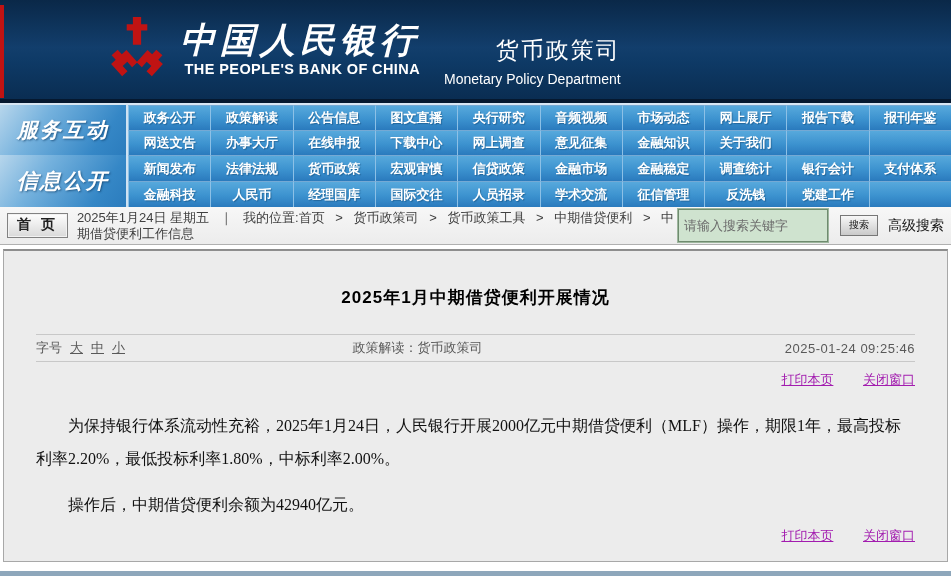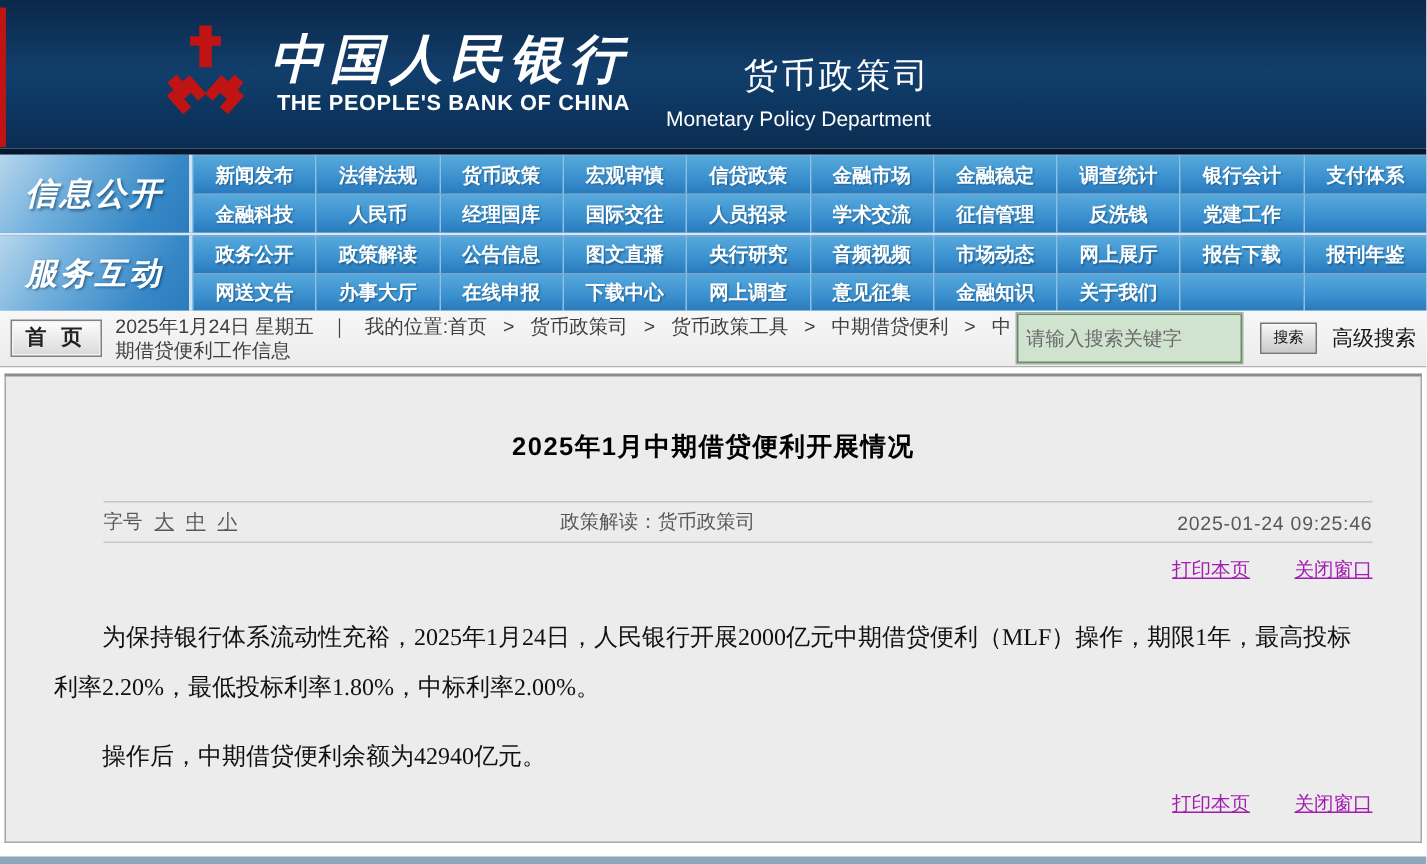--- a/index.html
+++ b/index.html
@@ -90,21 +90,21 @@
     position:relative; height:313px;
     background:#ececec; border:1px solid #a8a8a8; border-top:2px solid #8d8d8d;
     padding:0 32px;
   }
   .article-title {
     margin-top:35px; text-align:center;
     font-size:17px; font-weight:bold; color:#000000; letter-spacing:1px;
   }
   .meta-row {
     margin-top:25px; border-top:1px solid #c8c8c8; border-bottom:1px solid #c8c8c8;
-    height:28px; display:flex; align-items:center; font-size:13px; color:#595959;margin-left:33px;
+    height:28px; display:flex; align-items:center; font-size:13px; color:#595959;
   }
   .meta-left { width:36%; display:flex; align-items:center; }
   .meta-left .fs-label { margin-right:8px; }
   .meta-left a { color:#595959; text-decoration:underline; margin-right:8px; cursor:pointer; }
   .meta-center { width:34%; }
   .meta-right { width:30%; text-align:right; letter-spacing:0.5px; }
   .print-row { margin-top:9px; text-align:right; font-size:13px; }
   .print-row a { color:#a21caf; text-decoration:underline; cursor:pointer; }
   .print-row a + a { margin-left:26px; }
   .article-body {
@@ -139,20 +139,45 @@
       <div class="bank-en">THE PEOPLE'S BANK OF CHINA</div>
     </div>
     <div class="dept">
       <div class="dept-cn">货币政策司</div>
       <div class="dept-en">Monetary Policy Department</div>
     </div>
   </div>
 </div>
 
 <div class="nav">
+  <div class="nav-band second">
+    <div class="nav-section-label">服务互动</div>
+    <div class="nav-grid">
+      <div class="nav-cell">政务公开</div>
+      <div class="nav-cell">政策解读</div>
+      <div class="nav-cell">公告信息</div>
+      <div class="nav-cell">图文直播</div>
+      <div class="nav-cell">央行研究</div>
+      <div class="nav-cell">音频视频</div>
+      <div class="nav-cell">市场动态</div>
+      <div class="nav-cell">网上展厅</div>
+      <div class="nav-cell">报告下载</div>
+      <div class="nav-cell">报刊年鉴</div>
+      <div class="nav-cell">网送文告</div>
+      <div class="nav-cell">办事大厅</div>
+      <div class="nav-cell">在线申报</div>
+      <div class="nav-cell">下载中心</div>
+      <div class="nav-cell">网上调查</div>
+      <div class="nav-cell">意见征集</div>
+      <div class="nav-cell">金融知识</div>
+      <div class="nav-cell">关于我们</div>
+      <div class="nav-cell empty"></div>
+      <div class="nav-cell empty"></div>
+    </div>
+  </div>
   <div class="nav-band">
     <div class="nav-section-label">信息公开</div>
     <div class="nav-grid">
       <div class="nav-cell">新闻发布</div>
       <div class="nav-cell">法律法规</div>
       <div class="nav-cell">货币政策</div>
       <div class="nav-cell">宏观审慎</div>
       <div class="nav-cell">信贷政策</div>
       <div class="nav-cell">金融市场</div>
       <div class="nav-cell">金融稳定</div>
@@ -164,45 +189,20 @@
       <div class="nav-cell">经理国库</div>
       <div class="nav-cell">国际交往</div>
       <div class="nav-cell">人员招录</div>
       <div class="nav-cell">学术交流</div>
       <div class="nav-cell">征信管理</div>
       <div class="nav-cell">反洗钱</div>
       <div class="nav-cell">党建工作</div>
       <div class="nav-cell empty"></div>
     </div>
   </div>
-  <div class="nav-band second">
-    <div class="nav-section-label">服务互动</div>
-    <div class="nav-grid">
-      <div class="nav-cell">政务公开</div>
-      <div class="nav-cell">政策解读</div>
-      <div class="nav-cell">公告信息</div>
-      <div class="nav-cell">图文直播</div>
-      <div class="nav-cell">央行研究</div>
-      <div class="nav-cell">音频视频</div>
-      <div class="nav-cell">市场动态</div>
-      <div class="nav-cell">网上展厅</div>
-      <div class="nav-cell">报告下载</div>
-      <div class="nav-cell">报刊年鉴</div>
-      <div class="nav-cell">网送文告</div>
-      <div class="nav-cell">办事大厅</div>
-      <div class="nav-cell">在线申报</div>
-      <div class="nav-cell">下载中心</div>
-      <div class="nav-cell">网上调查</div>
-      <div class="nav-cell">意见征集</div>
-      <div class="nav-cell">金融知识</div>
-      <div class="nav-cell">关于我们</div>
-      <div class="nav-cell empty"></div>
-      <div class="nav-cell empty"></div>
-    </div>
-  </div>
 </div>
 
 <div class="crumbbar">
   <button class="home-btn">首 页</button>
   <div class="crumb-text">
     <span>2025年1月24日 星期五</span>
     <span class="crumb-sep">｜</span>
     <span>我的位置:</span><a>首页</a>
     <span class="crumb-sep">&gt;</span>
     <a>货币政策司</a>

